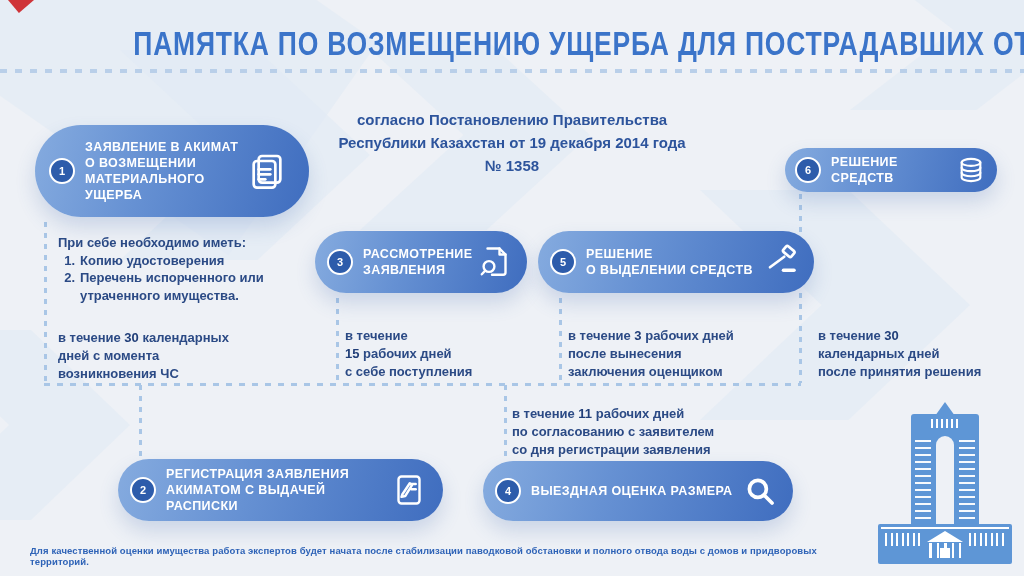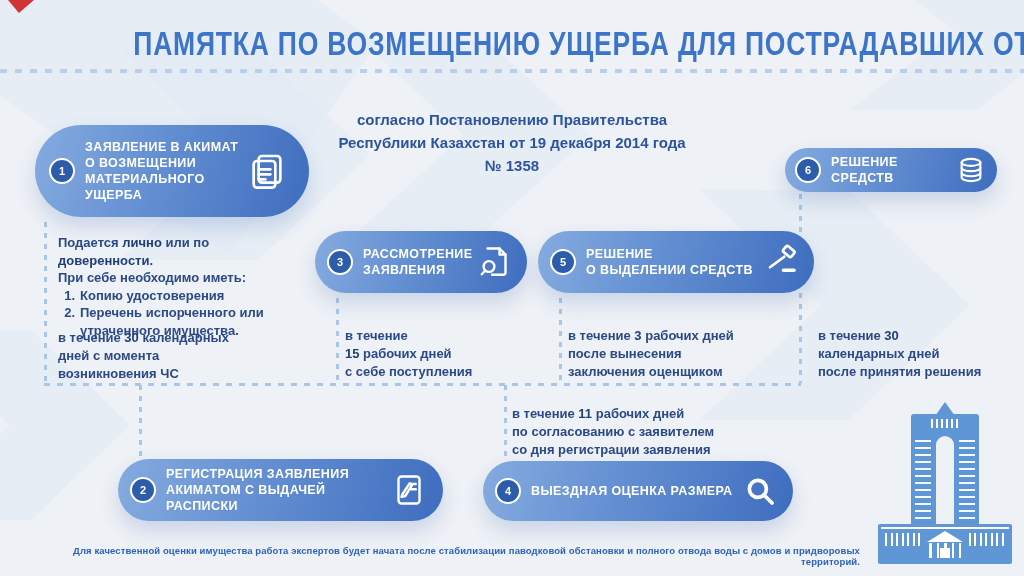--- a/index.html
+++ b/index.html
@@ -63,21 +63,21 @@
   #v1{left:44px;top:222px;height:161px;}
   #v3{left:336px;top:298px;height:85px;}
   #v5{left:559px;top:298px;height:85px;}
   #v6{left:799px;top:194px;height:189px;}
   #hmain{left:44px;top:383px;width:757px;}
   #v2d{left:139px;top:385px;height:74px;}
   #v4d{left:504px;top:385px;height:76px;}
 
   
   .footer-note{position:absolute;left:30px;top:545px;width:830px;z-index:2;
-    color:#2e63b7;font-size:9.5px;font-weight:700;letter-spacing:.1px;text-align:right;}
+    color:#2e63b7;font-size:9.5px;font-weight:700;letter-spacing:.1px;}
 
   
   .building{position:absolute;left:878px;top:402px;width:134px;height:168px;z-index:2;}
   .bld{position:absolute;background:#5e96d6;}
   .spire{left:57px;top:0;width:20px;height:14px;clip-path:polygon(50% 0,100% 100%,0 100%);}
   .tower{left:33px;top:12px;width:68px;height:112px;border-radius:3px 3px 0 0;}
   .t-band{position:absolute;left:20px;top:5px;width:28px;height:9px;
     background:repeating-linear-gradient(90deg,#fff 0 2px,transparent 2px 5px);}
   .t-win-l{position:absolute;left:4px;top:26px;width:16px;height:82px;
     background:repeating-linear-gradient(180deg,rgba(255,255,255,.95) 0 2px,transparent 2px 7px);}
@@ -215,23 +215,20 @@
     </div>
     <div class="card-icon">
       <svg width="34" height="34" viewBox="0 0 24 24" fill="none" stroke="#fff" stroke-width="2.6" stroke-linecap="round">
         <circle cx="10.5" cy="10.5" r="6"></circle>
         <line x1="15" y1="15" x2="20.5" y2="20.5"></line>
       </svg>
     </div>
   </div>
 
   <div class="textblock" id="note1">
-    <div>
-      <span>Подается </span><b>лично</b><span> или по </span><b>доверенности.</b>
-    </div>
     <div>При себе необходимо иметь:</div>
     <div class="list-row">
       <span class="list-num">1.</span>
         <span>Копию удостоверения</span>
     </div>
     <div class="list-row">
       <span class="list-num">2.</span>
         <span style="width:200px;">Перечень испорченного или утраченного имущества.</span>
     </div>
   </div>

